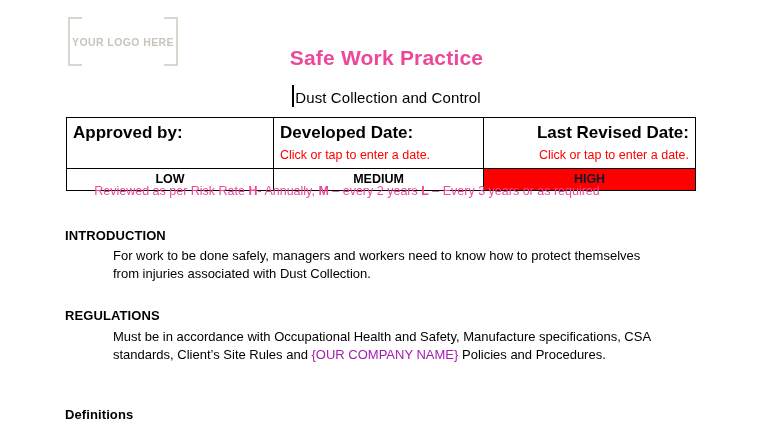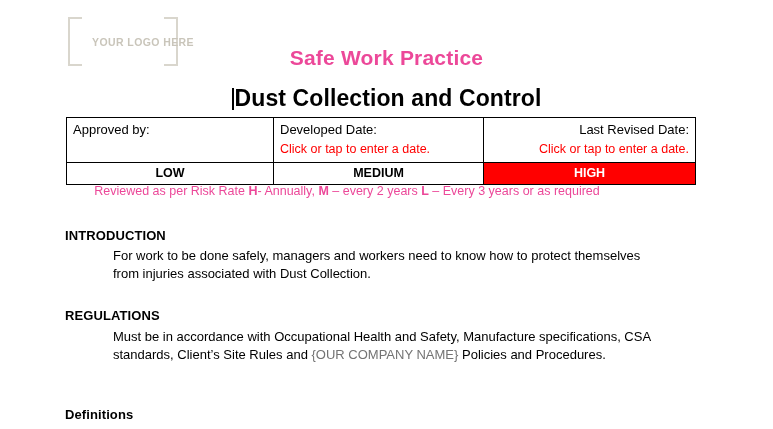--- a/index.html
+++ b/index.html
@@ -48,21 +48,20 @@
     width: 100%;
     height: 100%;
     display: flex;
     align-items: center;
     justify-content: center;
     font-size: 10.5px;
     font-weight: bold;
     letter-spacing: 0.4px;
     color: #c9c5ba;
     white-space: nowrap;
-    padding-left: 20px;
   }
 
   
   .doc-subtitle {
     position: absolute;
     left: 0;
     top: 46px;
     width: 773px;
     text-align: center;
     font-size: 21px;
@@ -73,22 +72,22 @@
   .doc-title-wrap {
     position: absolute;
     left: 0;
     top: 85px;
     width: 773px;
     text-align: center;
   }
   .doc-title {
     position: relative;
     display: inline-block;
-    font-size: 23px;
-    font-weight: bold;
+    font-size: 15px;
+    font-weight: normal;
     color: #000000;
     letter-spacing: 0.1px;
   }
   .text-caret {
     display: inline-block;
     width: 2px;
     height: 22px;
     background: #000000;
     vertical-align: -4px;
     margin-right: 1px;
@@ -109,41 +108,41 @@
     vertical-align: top;
   }
   .col-approved { width: 206px; }
   .col-developed { width: 209px; }
   .col-revised { width: 211px; text-align: right; }
 
   .cell-pad {
     padding: 3px 6px 4px 6px;
   }
   .cell-head-label {
-    font-size: 13px;
-    font-weight: normal;
+    font-size: 17px;
+    font-weight: bold;
     line-height: 1.45;
     white-space: nowrap;
   }
   .cell-date-placeholder {
     font-size: 12.5px;
     color: #ff0000;
     line-height: 1.45;
     white-space: nowrap;
   }
   .risk-cell {
     text-align: center;
     font-size: 12.5px;
     font-weight: bold;
     padding: 2px 0 3px 0;
     line-height: 1.3;
   }
   .risk-high {
     background: #ff0000;
-    color: #ffffff;
+    color: #0f172a;
   }
 
   
   .review-note {
     position: absolute;
     left: 0;
     top: 183px;
     width: 694px;
     text-align: center;
     font-size: 12.5px;
@@ -168,21 +167,21 @@
     font-size: 13px;
     line-height: 1.42;
     color: #000000;
   }
   #intro-heading { top: 228px; text-align: right; }
   #intro-body { top: 247px; }
   #regulations-heading { top: 308px; }
   #regulations-body { top: 328px; }
   #definitions-heading { top: 407px; }
 
-  .red-token { color: #737373; text-align: center; }
+  .red-token { color: #a21caf; text-align: center; }
 </style>
 </head>
 <body>
 
 <div class="logo-placeholder">
   <span class="logo-bracket left"></span>
   <span class="logo-bracket right"></span>
   <span class="logo-text">YOUR LOGO HERE</span>
 </div>
 

